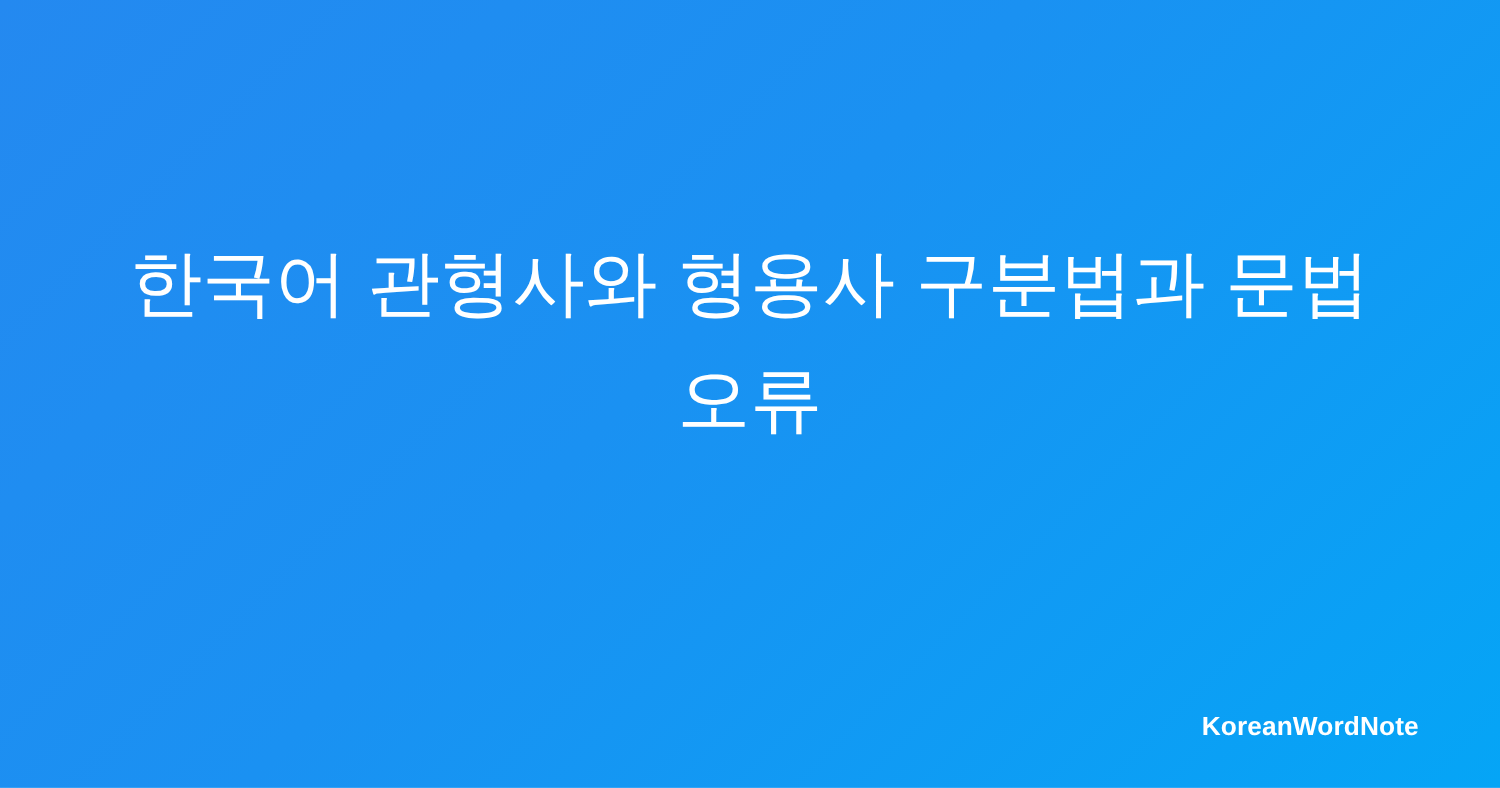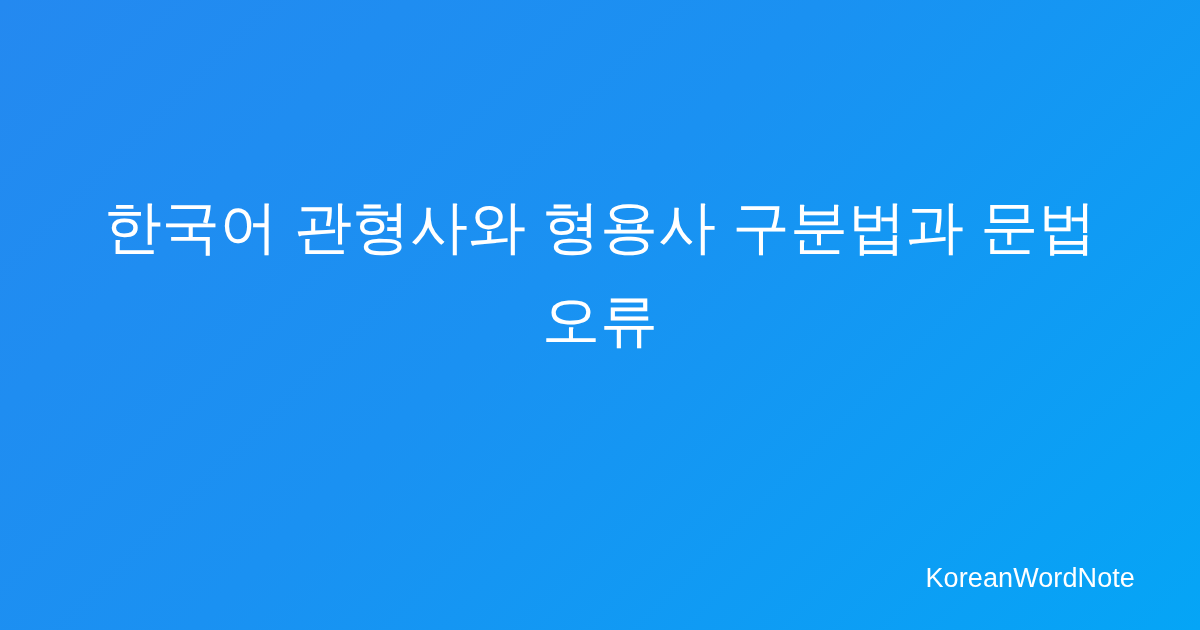--- a/index.html
+++ b/index.html
@@ -55,22 +55,22 @@
     transform: translateY(-8px);
   }
 
   
   .brand {
     position: absolute;
     right: 65px;
     bottom: 38px;
     color: #ffffff;
     font-family: "Liberation Sans", "DejaVu Sans", sans-serif;
-    font-size: 27px;
-    font-weight: 400;
+    font-size: 21px;
+    font-weight: 700;
     line-height: 1;
     letter-spacing: 0.1px;
     white-space: nowrap;
   }
 </style>
 </head>
 <body>
 
 <div id="og-card">
 

